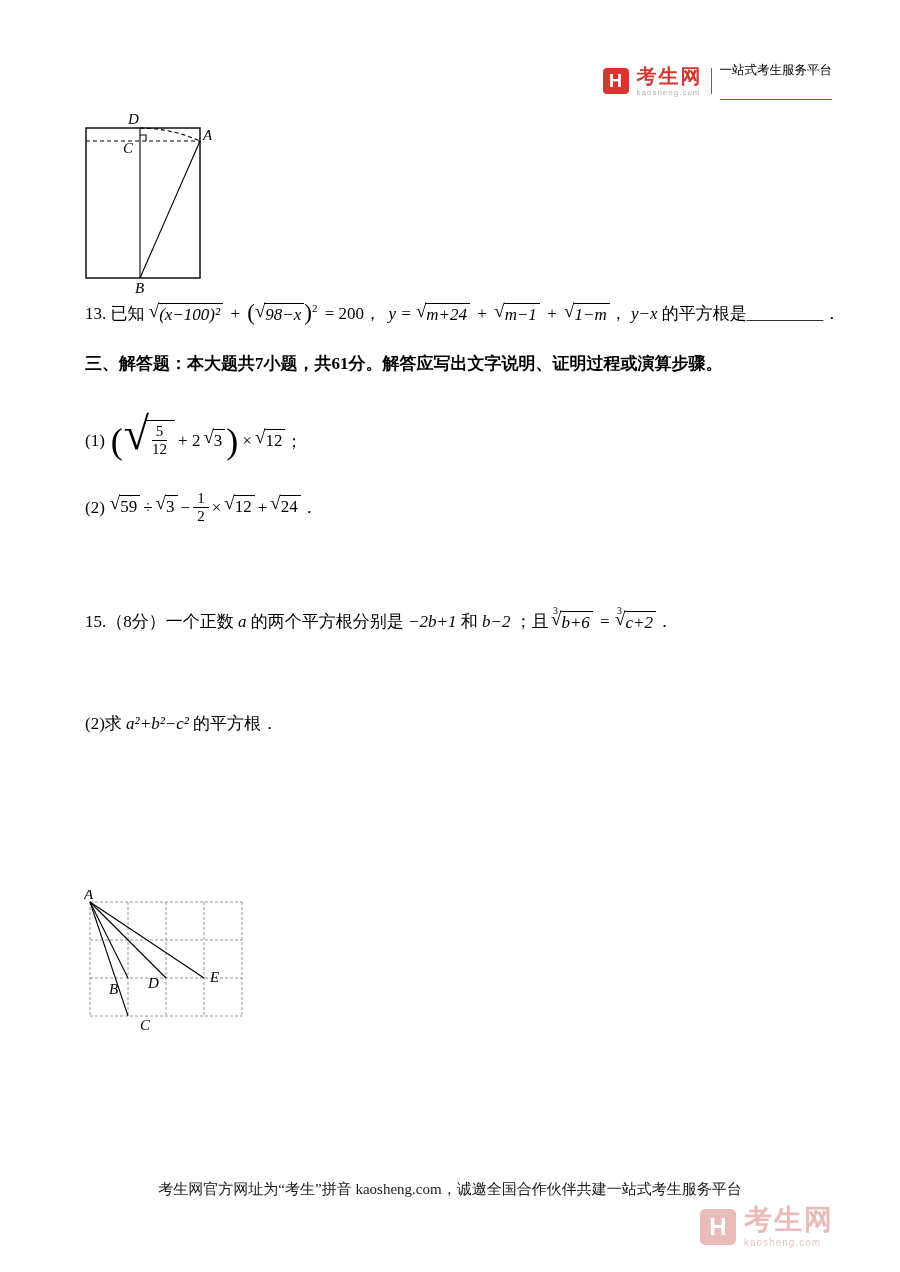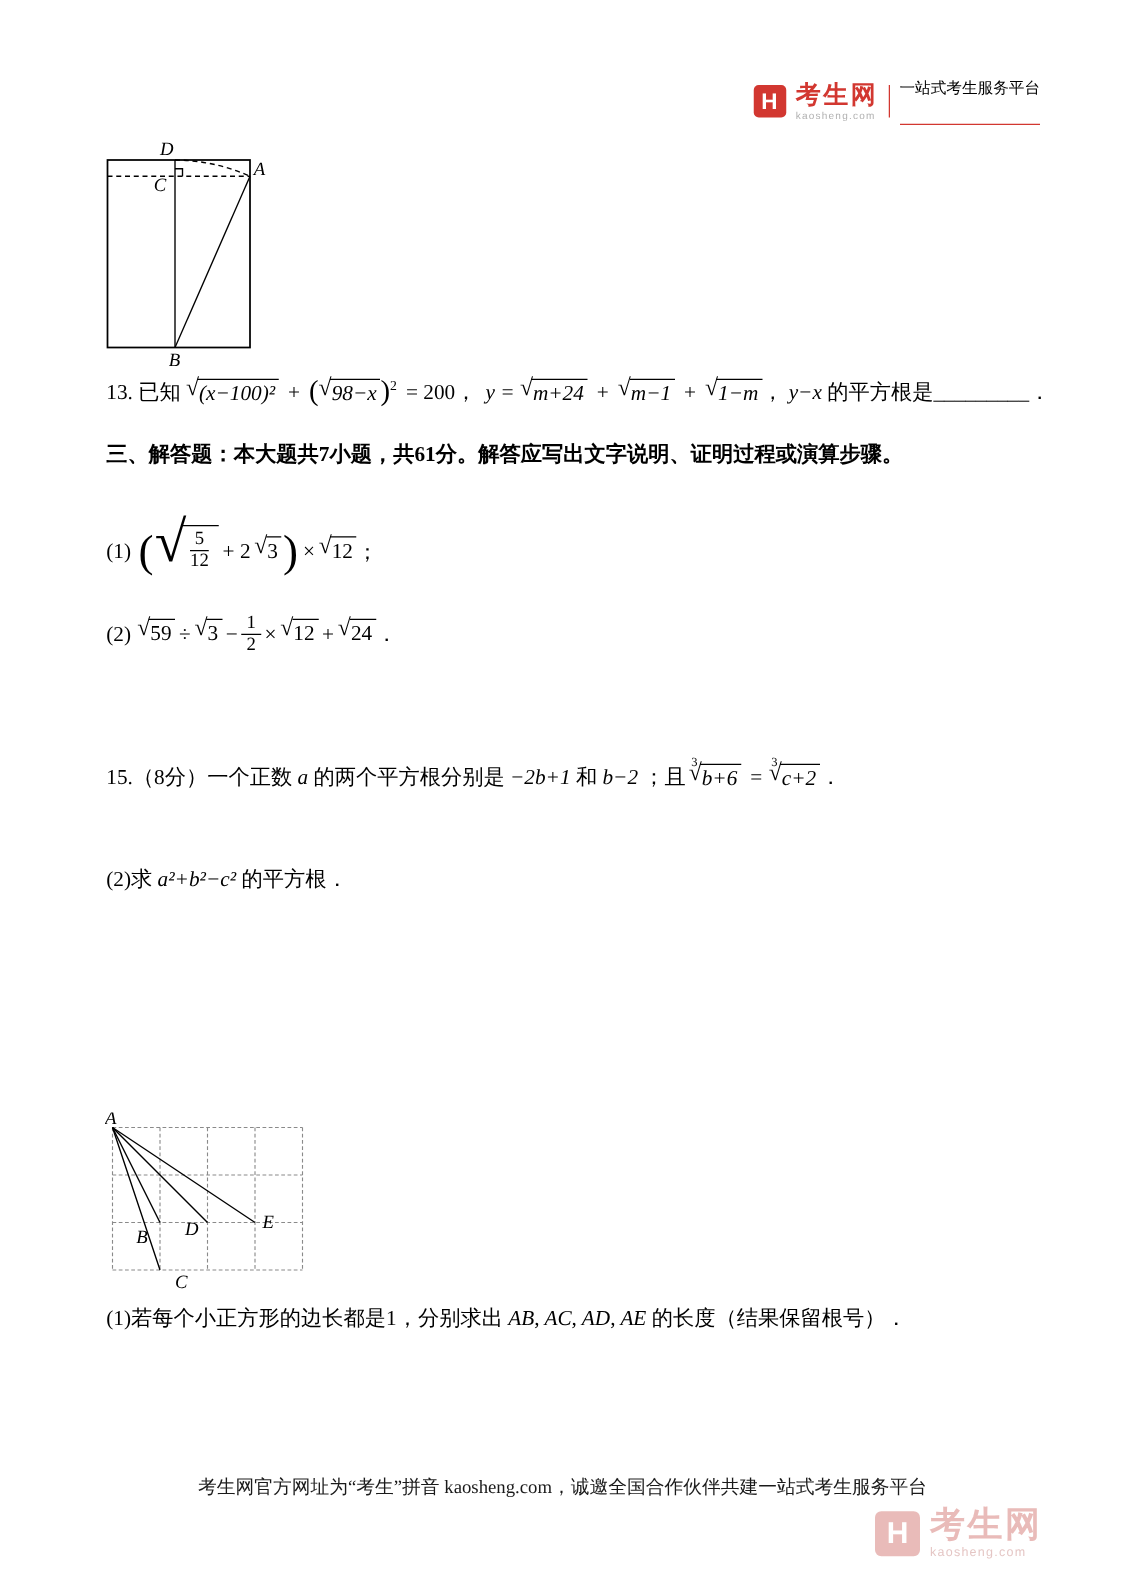--- a/index.html
+++ b/index.html
@@ -189,21 +189,21 @@
       </span>
     <span class="op">=</span>
     <span class="sqrt">
         <span class="idx">3</span>
         <span class="sgn">√</span>
         <span class="rad">c+2</span>
       </span><span class="up">．</span>
   </div>
 
 
-  <div class="abs row" style="top:692px">
+  <div class="abs row" style="top:712px">
     <span class="up">(2)求</span><span class="it"> a²+b²−c² </span><span class="up">的平方根．</span>
   </div>
 
 
   <svg class="fig2" style="position:absolute; left:84px; top:890px;" width="175" height="146" viewBox="0 0 175 146">
     <g>
       <line x1="6" y1="12" x2="6" y2="126" class="grid"></line>
       <line x1="44" y1="12" x2="44" y2="126" class="grid"></line>
       <line x1="82" y1="12" x2="82" y2="126" class="grid"></line>
       <line x1="120" y1="12" x2="120" y2="126" class="grid"></line>
@@ -217,23 +217,20 @@
     <line x1="6" y1="12" x2="44" y2="126" class="thin"></line>
     <line x1="6" y1="12" x2="82" y2="88" class="thin"></line>
     <line x1="6" y1="12" x2="120" y2="88" class="thin"></line>
     <text x="0" y="9">A</text>
     <text x="25" y="104">B</text>
     <text x="56" y="140">C</text>
     <text x="64" y="98">D</text>
     <text x="126" y="92">E</text>
   </svg>
 
-  <div class="abs row" style="top:1043px">
-    <span class="up">(1)若每个小正方形的边长都是1，分别求出</span><span class="it"> AB, AC, AD, AE </span><span class="up">的长度（结果保留根号）．</span>
-  </div>
 
 
   <div class="footer">考生网官方网址为“考生”拼音 kaosheng.com，诚邀全国合作伙伴共建一站式考生服务平台</div>
 
   <div class="wm">
     <div class="wm-icon">H</div>
     <div>
       <div class="wm-name">考生网</div>
       <div class="wm-domain">kaosheng.com</div>
     </div>

